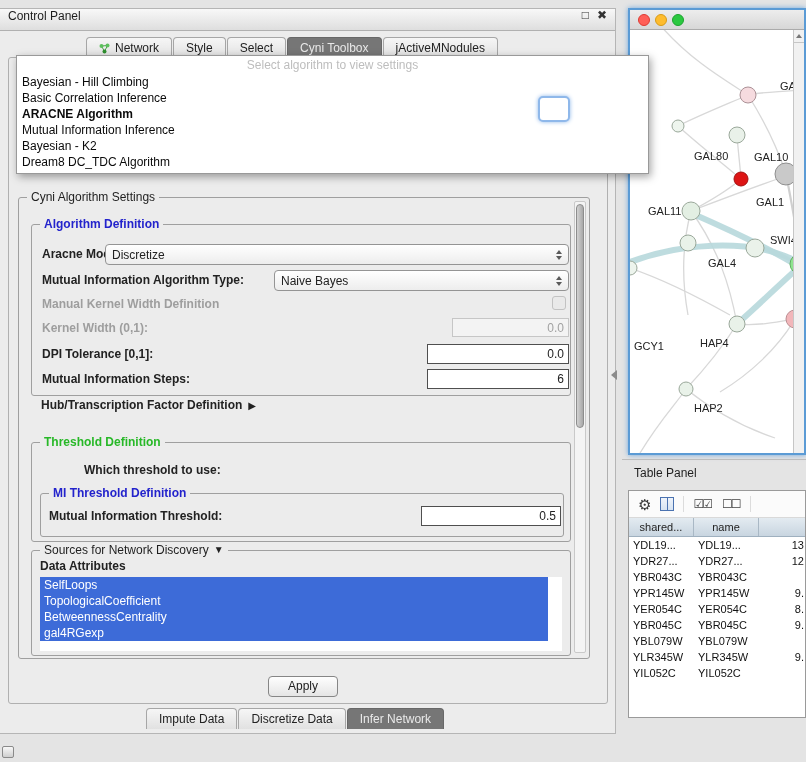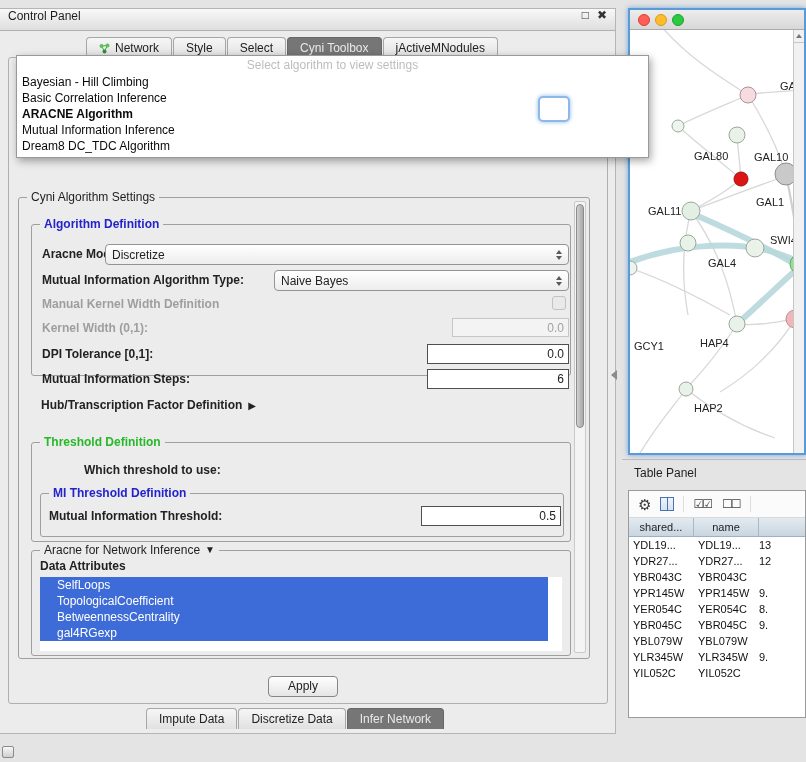--- a/index.html
+++ b/index.html
@@ -54,21 +54,21 @@
       border:1px solid #c9c9c9;border-radius:2px}
   .vthumb{position:absolute;left:1px;top:2px;width:8px;height:224px;border:1px solid #8d8d8d;border-radius:4px;
       background:linear-gradient(90deg,#d2d2d2,#a8a8a8)}
 
   .hub-row{position:absolute;left:22px;top:200px;display:flex;align-items:center;gap:6px;cursor:default}
   .arrow-glyph{font-size:10px;color:#222}
 
   .attr-label{position:absolute;left:8px;top:8px;font-weight:bold;font-size:12px}
   .attr-list{position:absolute;left:8px;top:26px;width:522px;height:74px;background:#fff;
       list-style:none;overflow:hidden;padding-right:14px}
-  .attr-list li{height:16px;line-height:16px;background:#3d6bd8;color:#fff;padding-left:17px;font-size:12px}
+  .attr-list li{height:16px;line-height:16px;background:#3d6bd8;color:#fff;padding-left:4px;font-size:12px}
 
   .apply-btn{position:absolute;left:268px;top:667px;width:70px;height:21px;border:1px solid #868686;
       border-radius:4px;background:linear-gradient(#fefefe,#e5e5e5);font-size:12px;text-align:center;
       line-height:19px;cursor:default;z-index:2}
 
   
   .popup{position:absolute;left:16px;top:55px;width:633px;background:#fff;border:1px solid #999;
       box-shadow:2px 3px 8px rgba(0,0,0,.35);z-index:20;padding:1px 0 3px}
   .popup-header{height:17px;line-height:17px;text-align:center;color:#bdbdbd;font-size:12px}
   .popup-item{height:16px;line-height:16px;padding-left:5px;color:#0a0a0a;font-size:12px;cursor:default}
@@ -111,21 +111,21 @@
   .col-icon{width:14px;height:14px;border:1px solid #4a72b0;background:linear-gradient(#eef3fa,#d6e3f2);
       position:relative;display:inline-block}
   .col-icon span{position:absolute;left:6px;top:0;bottom:0;width:1px;background:#4a72b0}
   .tb-sep{width:1px;height:16px;background:#dcdcdc}
   .table-header{display:flex;height:19px;background:linear-gradient(#e3ebf1,#c8d5e0);
       border-bottom:1px solid #9fb0bf;font-size:11px;color:#222}
   .th-cell{width:65px;border-right:1px solid #a9b8c5;display:flex;align-items:center;justify-content:center;overflow:hidden}
   .th-cell.last{flex:1;border-right:none}
   .trow{display:flex;height:16px;line-height:16px;font-size:11px;color:#111}
   .tcell{width:65px;padding-left:4px;overflow:hidden;white-space:nowrap}
-  .tcell.c2{flex:1;padding-right:1px;padding-left:0}
+  .tcell.c2{flex:1;text-align:right;padding-right:1px;padding-left:0}
 
   .dock-icon{position:absolute;left:2px;top:746px;width:12px;height:12px;border:1px solid #8a8a8a;
       background:linear-gradient(#f8f8f8,#cfcfcf);border-radius:2px}
 </style>
 </head>
 <body>
 
 <div class="root">
 
   <div class="cp">
@@ -160,21 +160,21 @@
           <span>Cyni Toolbox</span>
         </div>
         <div class="tab">
           <span>jActiveMNodules</span>
         </div>
       </div>
 
     <div class="group" style="left:18px;top:188px;width:572px;height:462px;">
       <span class="group-title t-dark">Cyni Algorithm Settings</span>
 
-      <div class="group" style="left:12px;top:26px;width:540px;height:152px;">
+      <div class="group" style="left:12px;top:26px;width:540px;height:172px;">
         <span class="group-title t-blue">Algorithm Definition</span>
 
         <span class="lbl b" style="left:10px;top:22px">Aracne Mode:</span>
         <div class="combo" style="left:73px;top:19px;width:464px;height:21px">
           <span class="val">Discretize</span>
           <span class="combo-arrows">
               <span class="ca-up"></span>
               <span class="ca-down"></span>
             </span>
         </div>
@@ -213,21 +213,21 @@
 
         <div class="group" style="left:8px;top:50px;width:524px;height:44px;">
           <span class="group-title t-blue">MI Threshold Definition</span>
           <span class="lbl b" style="left:8px;top:15px">Mutual Information Threshold:</span>
           <div class="field" style="left:380px;top:12px;width:140px;height:20px">0.5</div>
         </div>
       </div>
 
       <div class="group" style="left:12px;top:352px;width:540px;height:106px;">
         <span class="group-title t-dark">
-          <span>Aracne for Network Inference</span>
+          <span>Sources for Network Discovery</span>
           <span class="arrow-glyph" style="margin-left:5px">▼</span>
         </span>
         <div class="attr-label">Data Attributes</div>
         <ul class="attr-list" id="attr-list">
             <li>SelfLoops</li>
             <li>TopologicalCoefficient</li>
             <li>BetweennessCentrality</li>
             <li>gal4RGexp</li>
           </ul>
       </div>
@@ -251,20 +251,21 @@
       </div>
   </div>
 
   <div class="popup">
     <div class="popup-header">Select algorithm to view settings</div>
     <div id="popup-items">
         <div class="popup-item">Bayesian - Hill Climbing</div>
         <div class="popup-item">Basic Correlation Inference</div>
         <div class="popup-item selected">ARACNE Algorithm</div>
         <div class="popup-item">Mutual Information Inference</div>
+        <div class="popup-item">Bayesian - K2</div>
         <div class="popup-item">Dream8 DC_TDC Algorithm</div>
       </div>
   </div>
   <div class="focus-box"></div>
 
   <div class="splitter-arrow"></div>
 
   <div class="network-window">
     <div class="net-titlebar">
       <span class="tl tl-red"></span>

